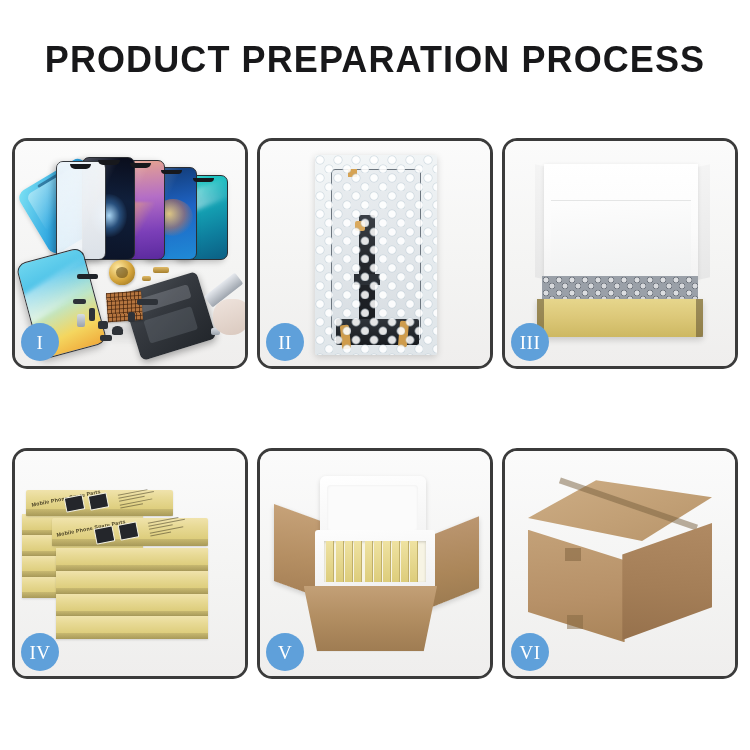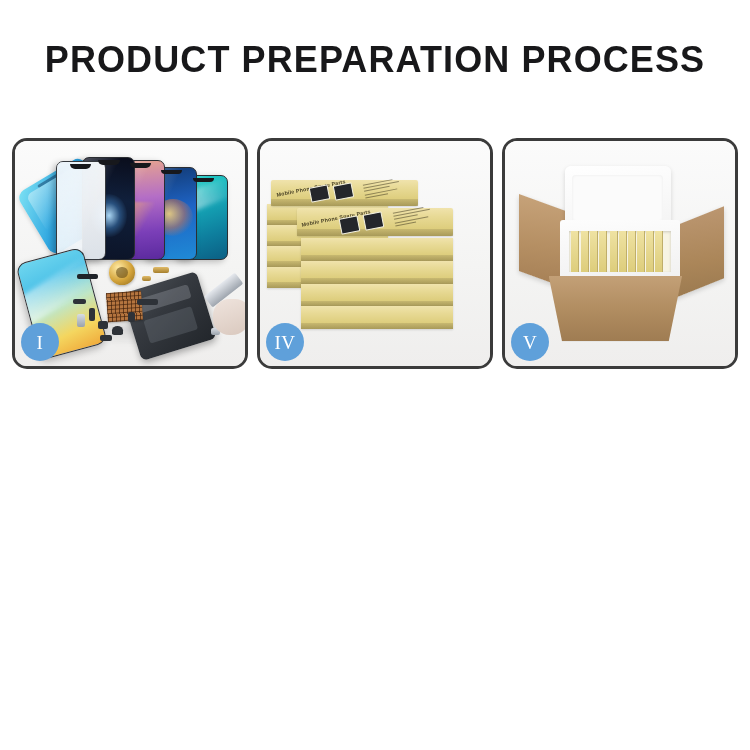--- a/index.html
+++ b/index.html
@@ -418,21 +418,47 @@
         <div class="dot" style="left:25%;top:70%;width:6%;height:2.4%;"></div>
         <div class="dot" style="left:37%;top:86%;width:5%;height:3%;"></div>
         <div class="dot silver" style="left:85%;top:83%;width:4%;height:3%;"></div>
 
         <div class="p1-driver"></div>
         <div class="p1-hand"></div>
       </div>
       <div class="badge">I</div>
     </div>
 
-
+    <div class="panel">
+      <div class="stage">
+        <div class="p2-bag">
+          <div class="p2-panelpart"></div>
+          <div class="p2-flexstrip"></div>
+          <div class="p2-foot"></div>
+          <div class="p2-gold1"></div>
+          <div class="p2-gold2"></div>
+          <div class="p2-gold3"></div>
+          <div class="p2-gold4"></div>
+          <div class="bubbles"></div>
+        </div>
+      </div>
+      <div class="badge">II</div>
+    </div>
+
+    <div class="panel">
+      <div class="stage">
+        <div class="p3-lid-left"></div>
+        <div class="p3-lid-right"></div>
+        <div class="p3-lid"></div>
+        <div class="p3-foam"></div>
+        <div class="p3-bubble"></div>
+        <div class="p3-boxfront"></div>
+      </div>
+      <div class="badge">III</div>
+    </div>
 
     <div class="panel">
       <div class="stage">
         <div class="p4">
 
           <div class="slab" style="left:0%;top:24%;width:56%;height:11%;">
               <span class="slab-edge"></span>
             </div>
           <div class="slab" style="left:0%;top:35%;width:56%;height:11%;">
               <span class="slab-edge"></span>
@@ -505,15 +531,26 @@
             <i style="left:58%"></i>
             <i style="left:67%"></i>
           <i style="left:76%"></i>
             <i style="left:85%"></i>
         </div>
         <div class="p5-front"></div>
       </div>
       <div class="badge">V</div>
     </div>
 
+    <div class="panel">
+      <div class="stage">
+        <div class="p6-top"></div>
+        <div class="p6-seam"></div>
+        <div class="p6-left"></div>
+        <div class="p6-right"></div>
+        <div class="p6-tape1"></div>
+        <div class="p6-tape2"></div>
+      </div>
+      <div class="badge">VI</div>
+    </div>
 
   </div>
 </div>
 
 </body></html>

